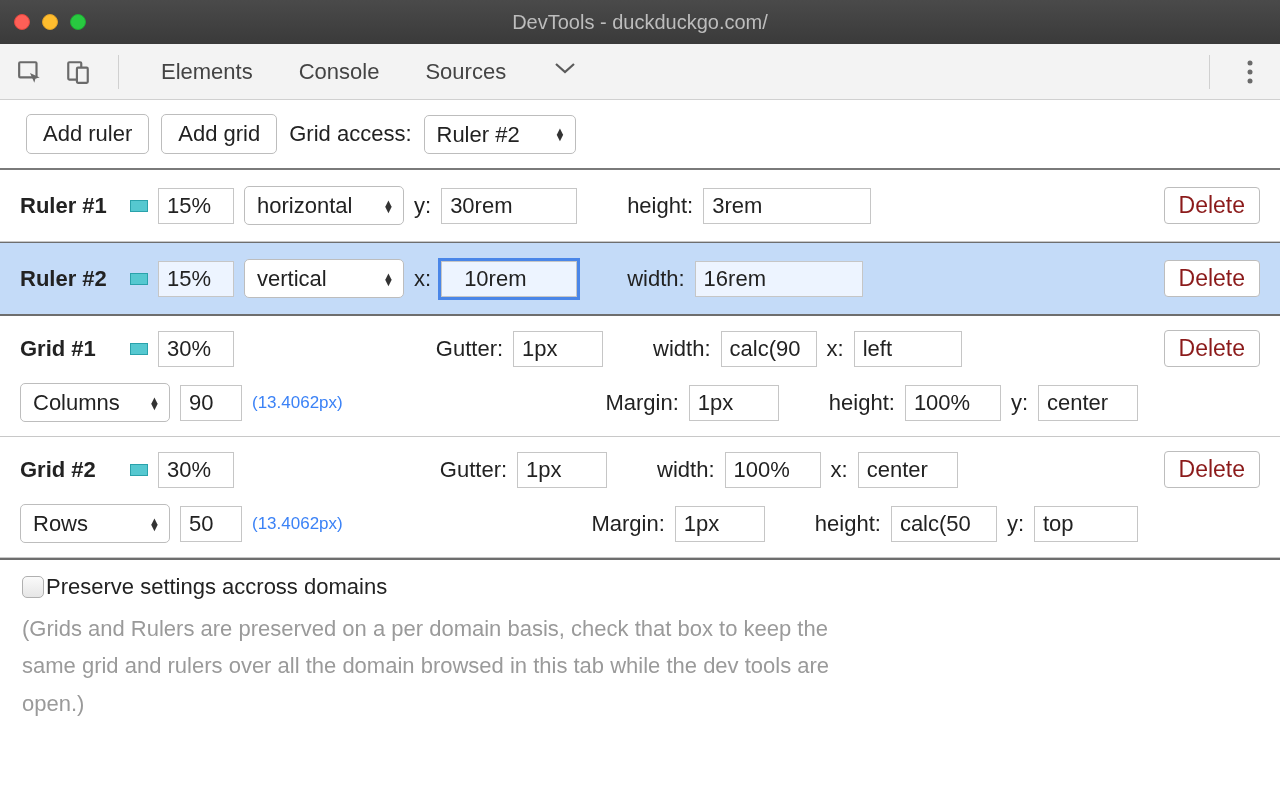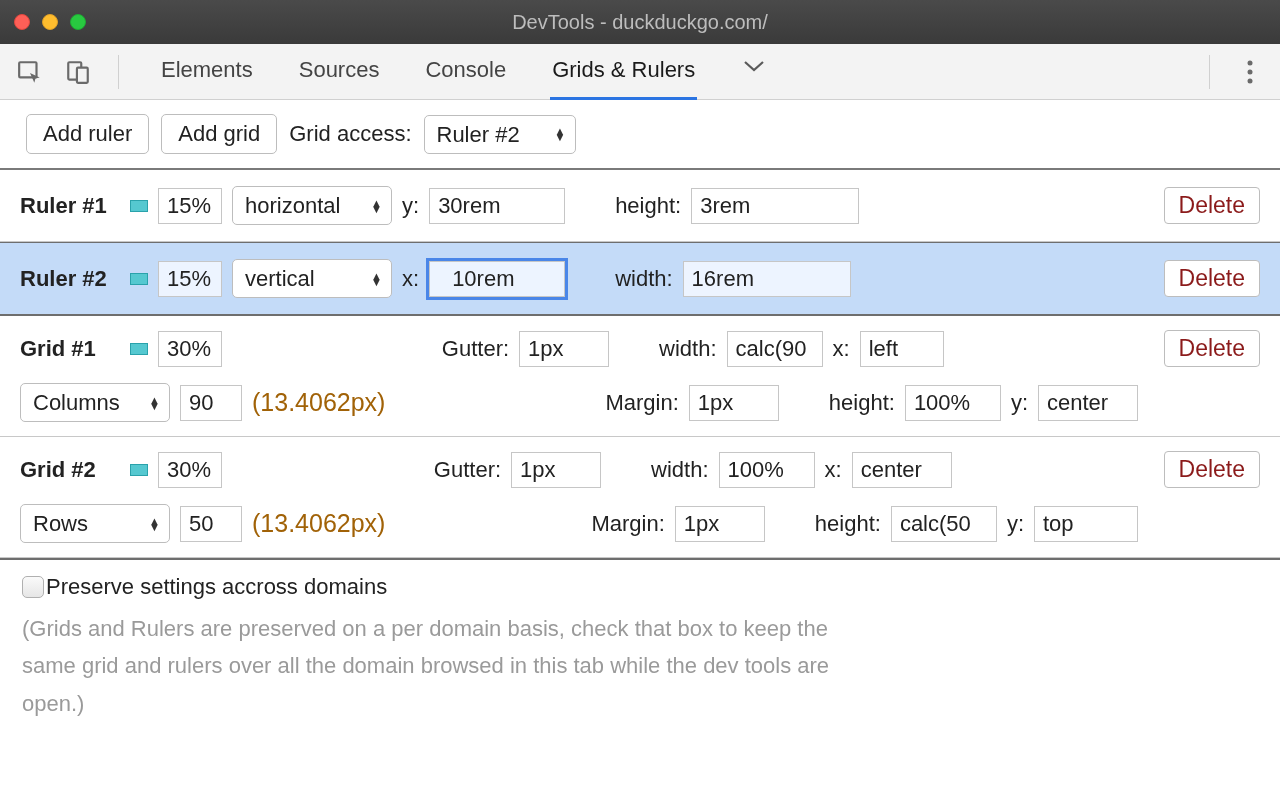--- a/index.html
+++ b/index.html
@@ -70,32 +70,32 @@
 .row.selected { background: #c4dbf8; border-top: 1px solid #6e6e6e; border-bottom: 2px solid #6e6e6e; }
 .row.grid-row { flex-wrap: wrap; row-gap: 16px; padding-top: 14px; padding-bottom: 14px; }
 .row .name { font-weight: 700; font-size: 22px; min-width: 100px; }
 .chip {
   width: 18px; height: 12px; background: #55c8d0; border: 1px solid #2aa2ab; display: inline-block;
 }
 .txtinput {
   background: #fff; border: 1px solid #c6c6c6; font-size: 22px;
   padding: 4px 8px; min-width: 60px; color: #222;
 }
-.txtinput.small { width: 64px; }
+.txtinput.small { width: 76px; }
 .txtinput.med { width: 136px; }
 .txtinput.wide { width: 168px; }
 .txtinput.focused { outline: 3px solid #4a86e8; background: #edf4ff; padding-left: 22px; }
 .selected .txtinput { background: #edf4ff; }
 .lbl-inline { font-size: 22px; color: #222; }
 .delete-btn {
   margin-left: auto; background: #fff; border: 1px solid #bdbdbd; border-radius: 4px;
   color: #8b1a1a; font-size: 23px; padding: 4px 14px; cursor: pointer;
 }
 .row-grid-line1, .row-grid-line2 { display: flex; align-items: center; gap: 10px; width: 100%; }
-.hint { color: #a16207; font-size: 25px; }
+.hint { color: #3b82f6; font-size: 17px; }
 .col-gutter { display: flex; align-items: center; gap: 10px; margin-left: auto; }
 .footer { padding: 14px 22px 20px; border-top: 2px solid #6e6e6e; }
 .check-row { display: flex; align-items: center; gap: 2px; font-size: 22px; }
 .check {
   width: 22px; height: 22px; border-radius: 5px; border: 1px solid #b0b0b0;
   background: linear-gradient(#fafafa,#e6e6e6);
 }
 .help { color: #9a9a9a; font-size: 22px; line-height: 1.7; margin-top: 10px; max-width: 840px; }
 .col-gap { margin-left: 40px; }
 .w-sel { width: 160px; }
@@ -123,23 +123,22 @@
   </div>
   <div class="icon-btn">
     <svg width="26" height="26" viewBox="0 0 24 24" fill="none" stroke="currentColor" stroke-width="2">
       <rect x="3" y="3" width="12" height="16" rx="1"></rect>
         <rect x="11" y="8" width="10" height="14" rx="1" fill="#f3f3f3"></rect>
     </svg>
   </div>
   <div class="vdiv"></div>
   <div class="tabs">
     <div class="tab">Elements</div>
+    <div class="tab">Console</div>
     <div class="tab">Sources</div>
-    <div class="tab">Console</div>
-    <div class="tab active">Grids &amp; Rulers</div>
     <div class="tab more-btn">
       <svg width="26" height="18" viewBox="0 0 26 18" fill="none" stroke="currentColor" stroke-width="2.2">
           <path d="M4 5l9 8 9-8"></path>
         </svg>
     </div>
   </div>
   <div class="vdiv"></div>
   <div class="icon-btn kebab">
     <svg width="8" height="26" viewBox="0 0 8 26" fill="currentColor">
         <circle cx="4" cy="4" r="2.5"></circle>
@@ -197,21 +196,21 @@
     <div class="row-grid-line1">
       <span class="name">Grid #1</span>
       <span class="chip"></span>
       <input class="txtinput small" value="30%" style="">
       <div class="col-gutter">
         <span class="lbl-inline">Gutter:</span>
         <input class="txtinput" style="width: 90px;" value="1px">
         <span class="lbl-inline col-gap">width:</span>
         <input class="txtinput" style="width: 96px;" value="calc(90">
         <span class="lbl-inline">x:</span>
-        <input class="txtinput" style="width: 84px;" value="left">
+        <input class="txtinput" style="width: 108px;" value="left">
       </div>
       <button class="delete-btn">Delete</button>
     </div>
     <div class="row-grid-line2">
       <span class="select-wrap">
         <select class="select" style="width:150px"><option>Columns</option></select>
         <span class="caret">▲<br>▼</span>
       </span>
       <input class="txtinput" style="width: 62px;" value="90">
       <span class="hint">(13.4062px)</span>

